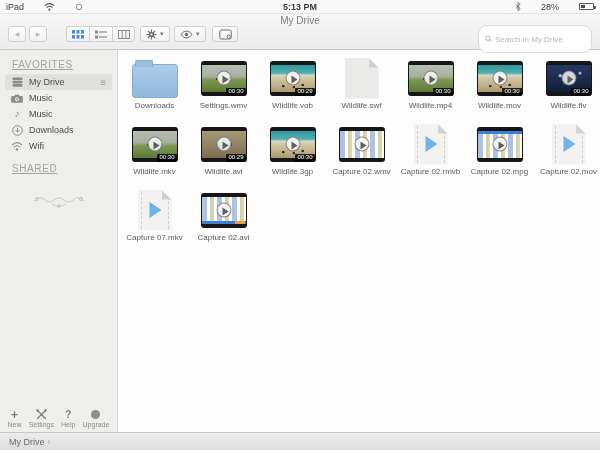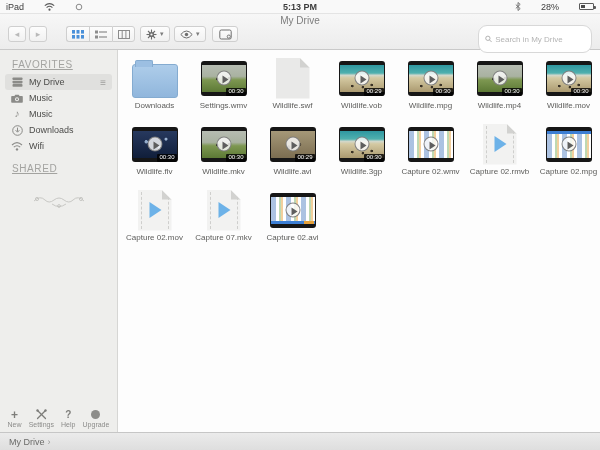--- a/index.html
+++ b/index.html
@@ -347,45 +347,35 @@
             <div class="vthumb">
               <div class="scene scene-grass"></div>
               <div class="playov"></div>
               <span class="dur">00:30</span>
             </div>
           </div>
           <div class="flabel">Settings.wmv</div>
         </div>
         <div class="cell">
           <div class="thumbwrap">
+            <div class="vthumb">
+              <div class="scene scene-beach"></div>
+              <div class="playov"></div>
+              <span class="dur">00:29</span>
+            </div>
+          </div>
+          <div class="flabel">Wildlife.vob</div>
+        </div>
+        <div class="cell">
+          <div class="thumbwrap">
             <div class="page">
               <div class="fold"></div>
             </div>
           </div>
           <div class="flabel">Wildlife.swf</div>
-        </div>
-        <div class="cell">
-          <div class="thumbwrap">
-            <div class="vthumb">
-              <div class="scene scene-beach"></div>
-              <div class="playov"></div>
-              <span class="dur">00:29</span>
-            </div>
-          </div>
-          <div class="flabel">Wildlife.vob</div>
-        </div>
-        <div class="cell">
-          <div class="thumbwrap">
-            <div class="vthumb">
-              <div class="scene scene-beach"></div>
-              <div class="playov"></div>
-              <span class="dur">00:30</span>
-            </div>
-          </div>
-          <div class="flabel">Wildlife.mpg</div>
         </div>
         <div class="cell">
           <div class="thumbwrap">
             <div class="vthumb">
               <div class="scene scene-grass"></div>
               <div class="playov"></div>
               <span class="dur">00:30</span>
             </div>
           </div>
           <div class="flabel">Wildlife.mp4</div>

